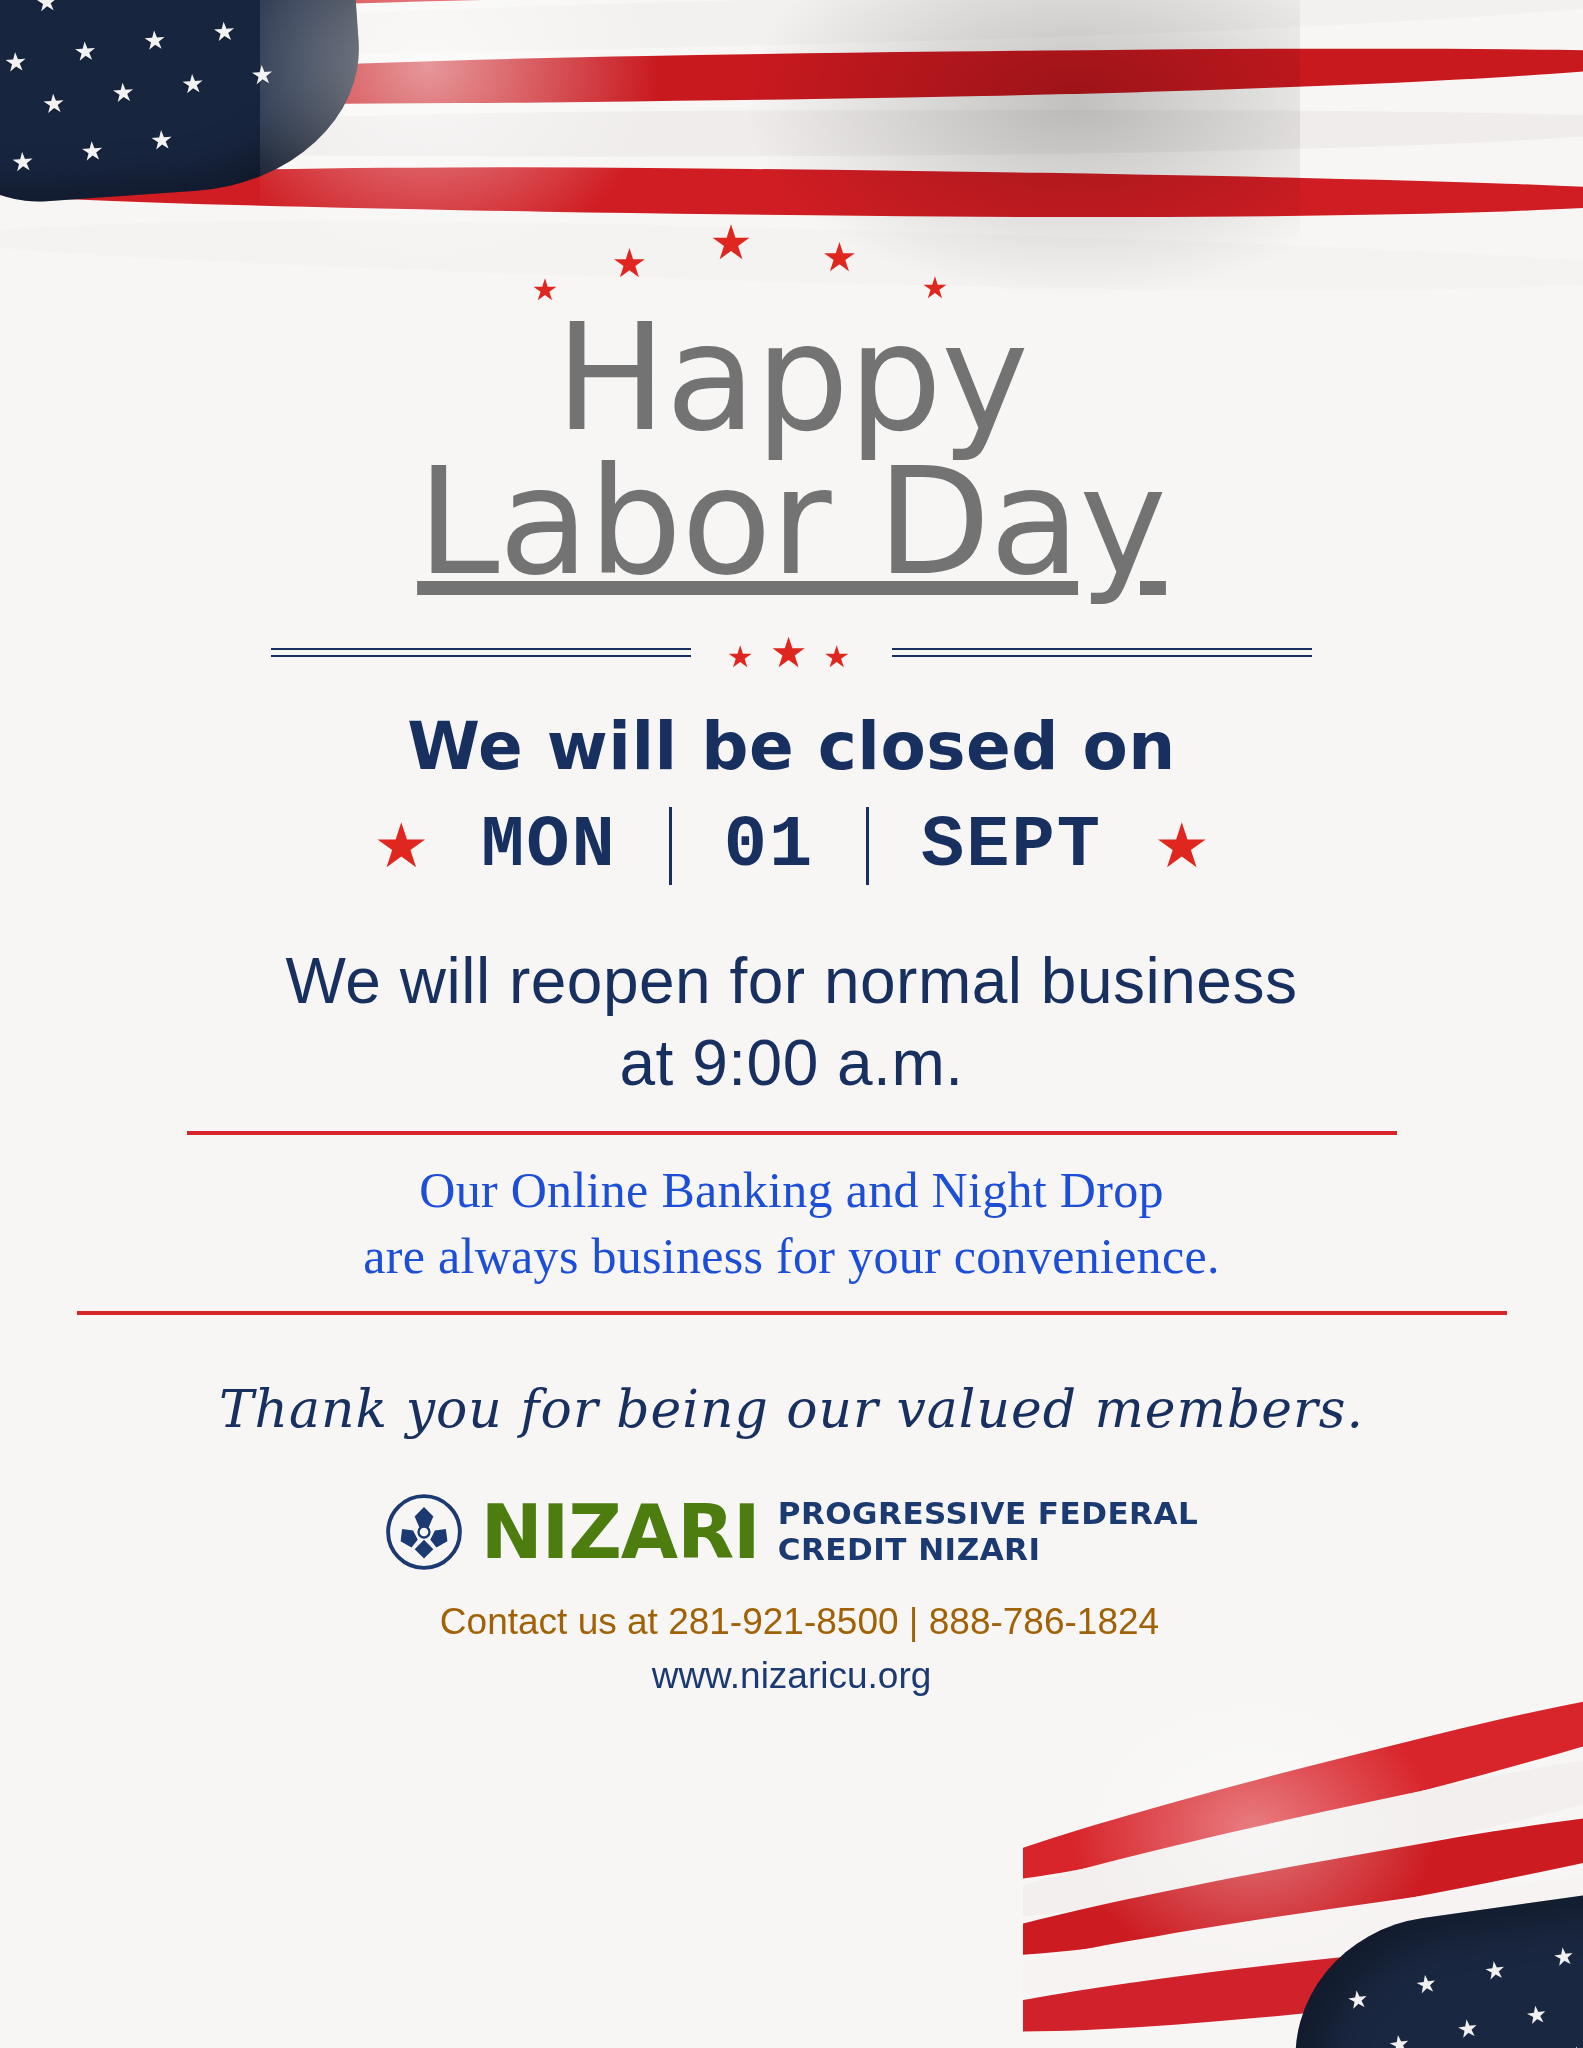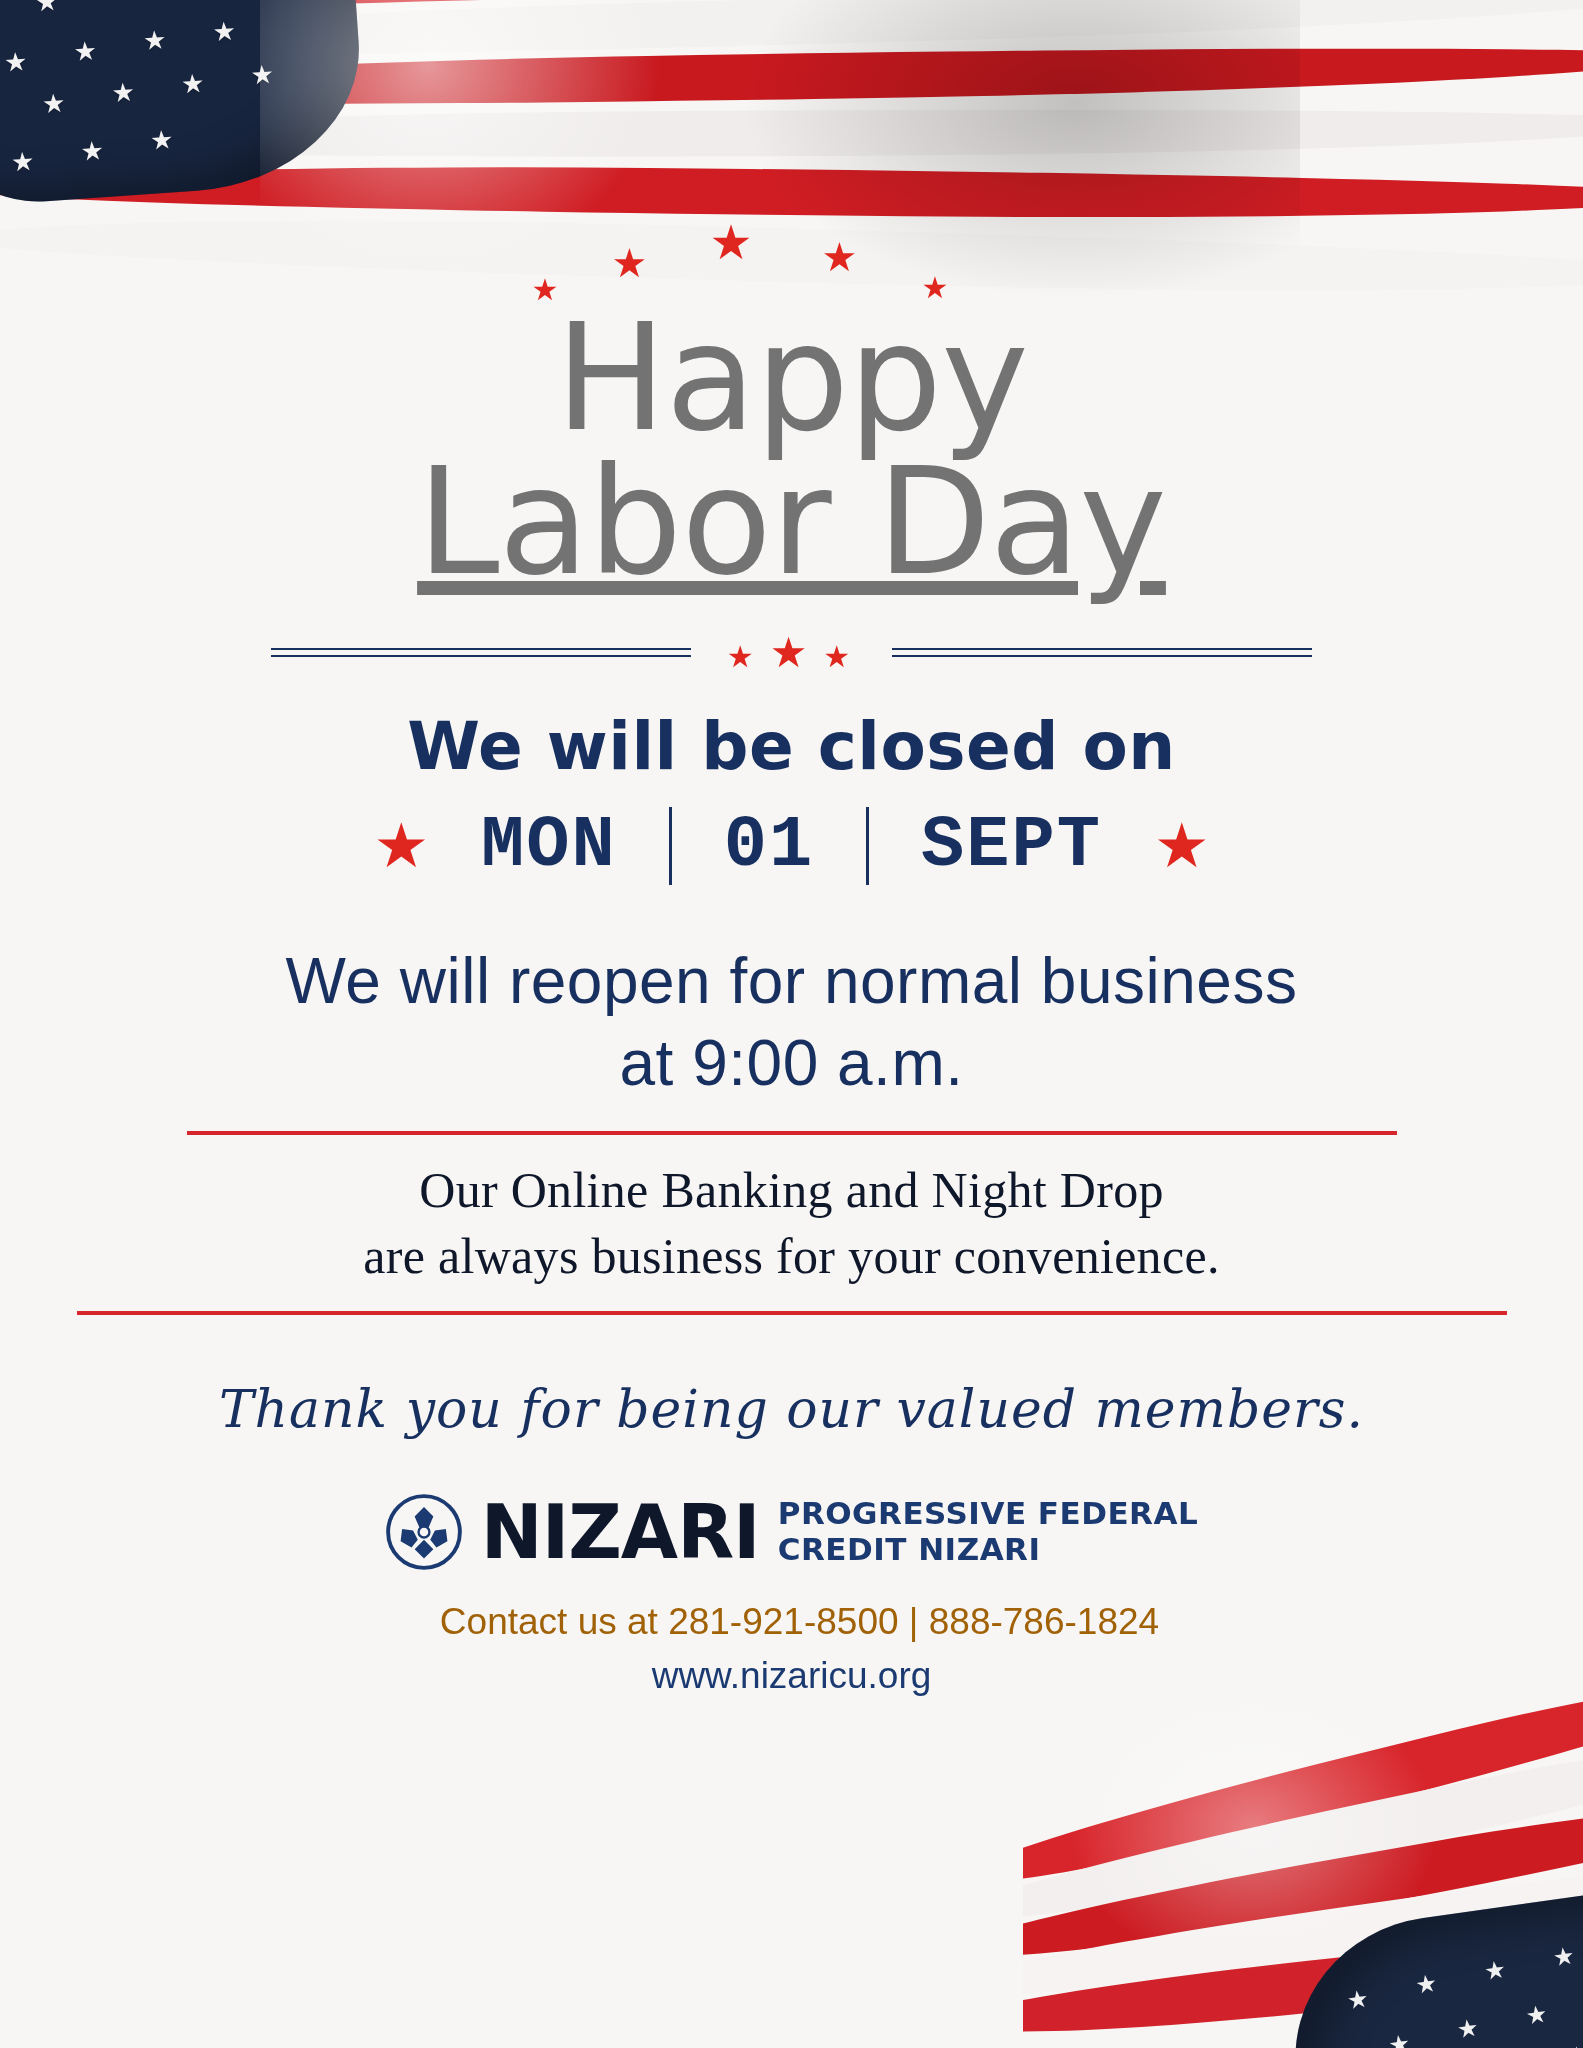--- a/index.html
+++ b/index.html
@@ -234,21 +234,21 @@
   .red-rule {
     height: 4px;
     background: #d6262b;
     margin: 26px auto 0;
   }
   .rule-a { width: 1210px; }
   .rule-b { width: 1430px; margin-top: 22px; }
 
   .online {
     font-family: "Liberation Serif", serif;
-    color: #0f172a;
+    color: #1d4ed8;
     font-size: 50px;
     line-height: 1.32;
     margin-top: 22px;
     letter-spacing: 0.3px;
   }
 
   .thanks {
     font-family: "DejaVu Serif", serif;
     font-style: italic;
     color: #17305f;
@@ -265,21 +265,21 @@
     margin-top: 54px;
   }
   .logo-mark {
     width: 78px;
     height: 78px;
     flex: 0 0 auto;
   }
   .logo-name {
     font-family: "DejaVu Sans", sans-serif;
     font-weight: bold;
-    color: #0f172a;
+    color: #4d7c0f;
     font-size: 74px;
     letter-spacing: -1px;
     line-height: 1;
   }
   .logo-sub {
     text-align: left;
     font-family: "DejaVu Sans", sans-serif;
     font-weight: bold;
     color: #1b3a72;
     font-size: 31px;

